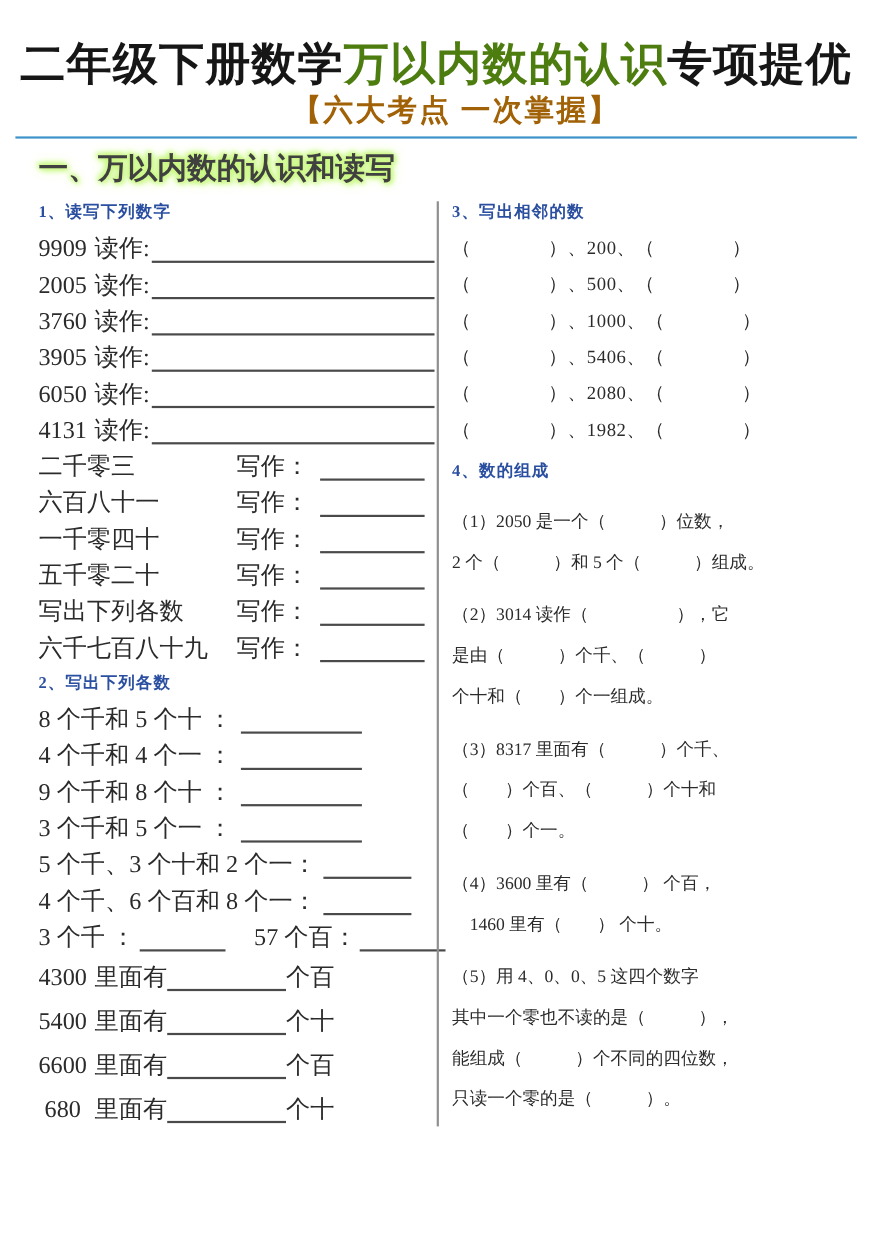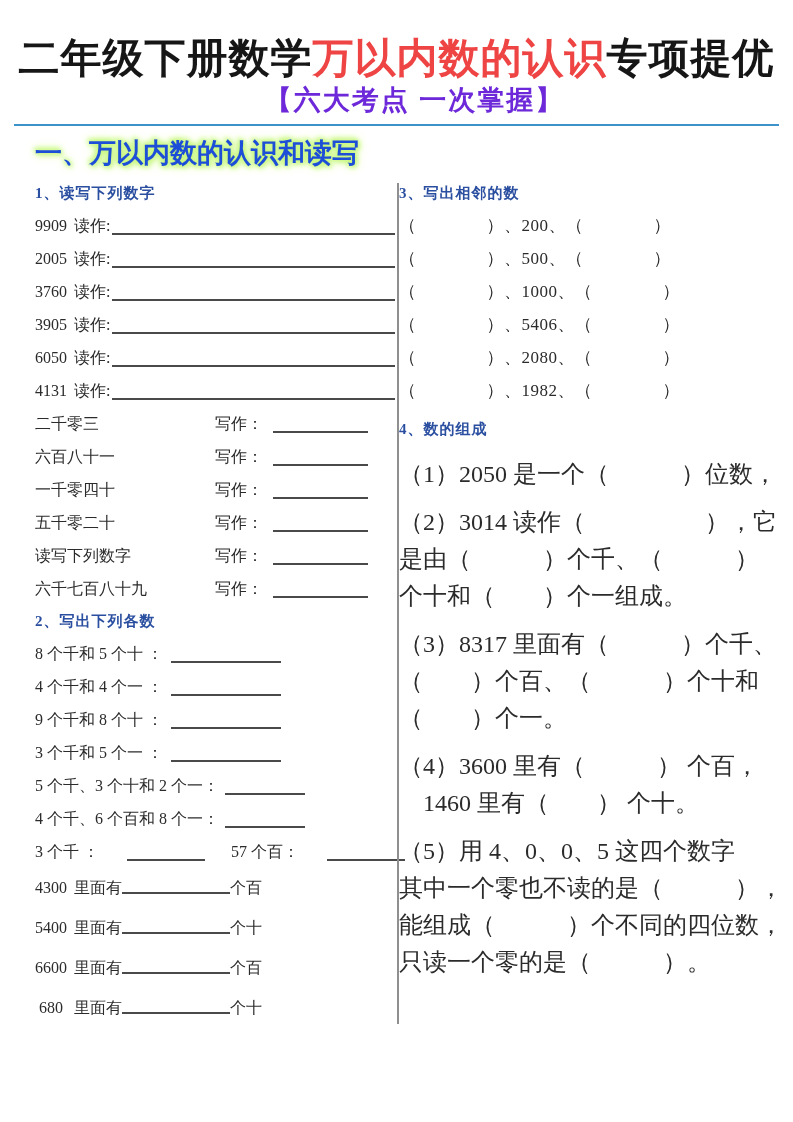--- a/index.html
+++ b/index.html
@@ -6,64 +6,64 @@
   .page{
     width:793px;height:1122px;background:#ffffff;position:relative;overflow:hidden;
     font-family:"Liberation Serif","DejaVu Serif",serif;color:#2b2b2b;
   }
   
   .title{
     text-align:center;padding-top:36px;font-size:41px;font-weight:bold;
     color:#161616;letter-spacing:1px;line-height:1.1;
     font-family:"Liberation Serif","DejaVu Serif",serif;
   }
-  .title .red{color:#ef4444;text-align:center;}
+  .title .red{color:#4d7c0f;text-align:center;}
   .subtitle{
-    text-align:center;font-size:27px;font-weight:bold;color:#6d28d9;
+    text-align:center;font-size:27px;font-weight:bold;color:#a16207;
     margin-top:1px;letter-spacing:2px;
-    font-family:Liberation Sans, sans-serif;
+    font-family:Liberation Serif, serif;
     padding-left:36px;
   }
   .rule{height:2px;background:#3d93c9;margin:6px 14px 0 14px;}
   .sec-heading{
-    margin:9px 0 2px 35px;font-size:27px;font-weight:bold;color:#1d4ed8;
+    margin:9px 0 2px 35px;font-size:27px;font-weight:bold;color:#404040;
     font-family:"Liberation Sans","DejaVu Sans",sans-serif;
     text-shadow:0 0 4px #c6f77c,0 0 7px #c6f77c,0 0 12px #d4fa97,
                 2px 2px 5px #cdf88a,-2px -2px 5px #cdf88a;
   }
   
   .cols{display:flex;padding:4px 8px 0 35px;align-items:stretch;}
   .col-left{width:360px;flex:none;}
   .divider{width:2px;background:#8f8f8f;margin:6px 0 4px 2px;flex:none;}
-  .col-right{flex:1;padding-left:0;min-width:0;}
+  .col-right{flex:1;padding-left:12px;min-width:0;}
   .sec-title{
     font-size:15px;font-weight:bold;color:#2b4fa0;line-height:32px;height:32px;
     font-family:"Liberation Serif","DejaVu Serif",serif;letter-spacing:1px;
   }
   
-  .row{display:flex;align-items:flex-start;height:33px;font-size:16px;line-height:33px;white-space:pre;}
+  .row{display:flex;align-items:center;height:33px;font-size:22px;line-height:33px;white-space:pre;}
   .u{display:inline-block;border-bottom:2px solid #4a4a4a;height:24px;flex:none;}
   .u.fill{flex:1;margin-left:2px;}
   .num{margin-right:7px;}
   
   .cnword{width:180px;flex:none;}
   .u.w95{width:95px;margin-left:10px;}
   
   .u.w110{width:110px;margin-left:8px;}
   .u.w80{width:80px;margin-left:6px;}
   .pair-label1{width:92px;flex:none;}
   .pair-label2{width:96px;flex:none;margin-left:26px;}
   .u.w78{width:78px;}
   
   .row.tall{height:40px;line-height:40px;}
   .u.w108{width:108px;}
   
   .row3{height:33px;line-height:33px;font-size:17px;white-space:pre;letter-spacing:.5px;}
   .prob{margin-top:11px;}
-  .prob .pline{font-size:24px;line-height:37px;white-space:pre;}
+  .prob .pline{font-size:16px;line-height:37px;white-space:pre;}
 </style>
 </head>
 <body>
 
 <div class="page">
 
   <div class="title"><span>二年级下册数学</span><span class="red">万以内数的认识</span><span>专项提优</span></div>
   <div class="subtitle">【六大考点 一次掌握】</div>
   <div class="rule"></div>
 
@@ -79,21 +79,21 @@
       <div class="row"><span class="num">2005</span><span>读作:</span><span class="u fill"></span></div>
       <div class="row"><span class="num">3760</span><span>读作:</span><span class="u fill"></span></div>
       <div class="row"><span class="num">3905</span><span>读作:</span><span class="u fill"></span></div>
       <div class="row"><span class="num">6050</span><span>读作:</span><span class="u fill"></span></div>
       <div class="row"><span class="num">4131</span><span>读作:</span><span class="u fill"></span></div>
 
       <div class="row"><span class="cnword">二千零三</span><span>写作：</span><span class="u w95"></span></div>
       <div class="row"><span class="cnword">六百八十一</span><span>写作：</span><span class="u w95"></span></div>
       <div class="row"><span class="cnword">一千零四十</span><span>写作：</span><span class="u w95"></span></div>
       <div class="row"><span class="cnword">五千零二十</span><span>写作：</span><span class="u w95"></span></div>
-      <div class="row"><span class="cnword">读写下列数字</span><span>写作：</span><span class="u w95"></span></div>
+      <div class="row"><span class="cnword">写出下列各数</span><span>写作：</span><span class="u w95"></span></div>
       <div class="row"><span class="cnword">六千七百八十九</span><span>写作：</span><span class="u w95"></span></div>
 
       <div class="sec-title">2、写出下列各数</div>
 
       <div class="row"><span>8 个千和 5 个十 ：</span><span class="u w110"></span></div>
       <div class="row"><span>4 个千和 4 个一 ：</span><span class="u w110"></span></div>
       <div class="row"><span>9 个千和 8 个十 ：</span><span class="u w110"></span></div>
       <div class="row"><span>3 个千和 5 个一 ：</span><span class="u w110"></span></div>
       <div class="row"><span>5 个千、3 个十和 2 个一：</span><span class="u w80"></span></div>
       <div class="row"><span>4 个千、6 个百和 8 个一：</span><span class="u w80"></span></div>
@@ -117,20 +117,21 @@
       <div class="row3">（　　　　）、500、（　　　　）</div>
       <div class="row3">（　　　　）、1000、（　　　　）</div>
       <div class="row3">（　　　　）、5406、（　　　　）</div>
       <div class="row3">（　　　　）、2080、（　　　　）</div>
       <div class="row3">（　　　　）、1982、（　　　　）</div>
 
       <div class="sec-title" style="margin-top:6px;">4、数的组成</div>
 
       <div class="prob">
         <div class="pline">（1）2050 是一个（　　　）位数，</div>
+        <div class="pline">2 个（　　　）和 5 个（　　　）组成。</div>
       </div>
 
       <div class="prob">
         <div class="pline">（2）3014 读作（　　　　　），它</div>
         <div class="pline">是由（　　　）个千、（　　　）</div>
         <div class="pline">个十和（　　）个一组成。</div>
       </div>
 
       <div class="prob">
         <div class="pline">（3）8317 里面有（　　　）个千、</div>

